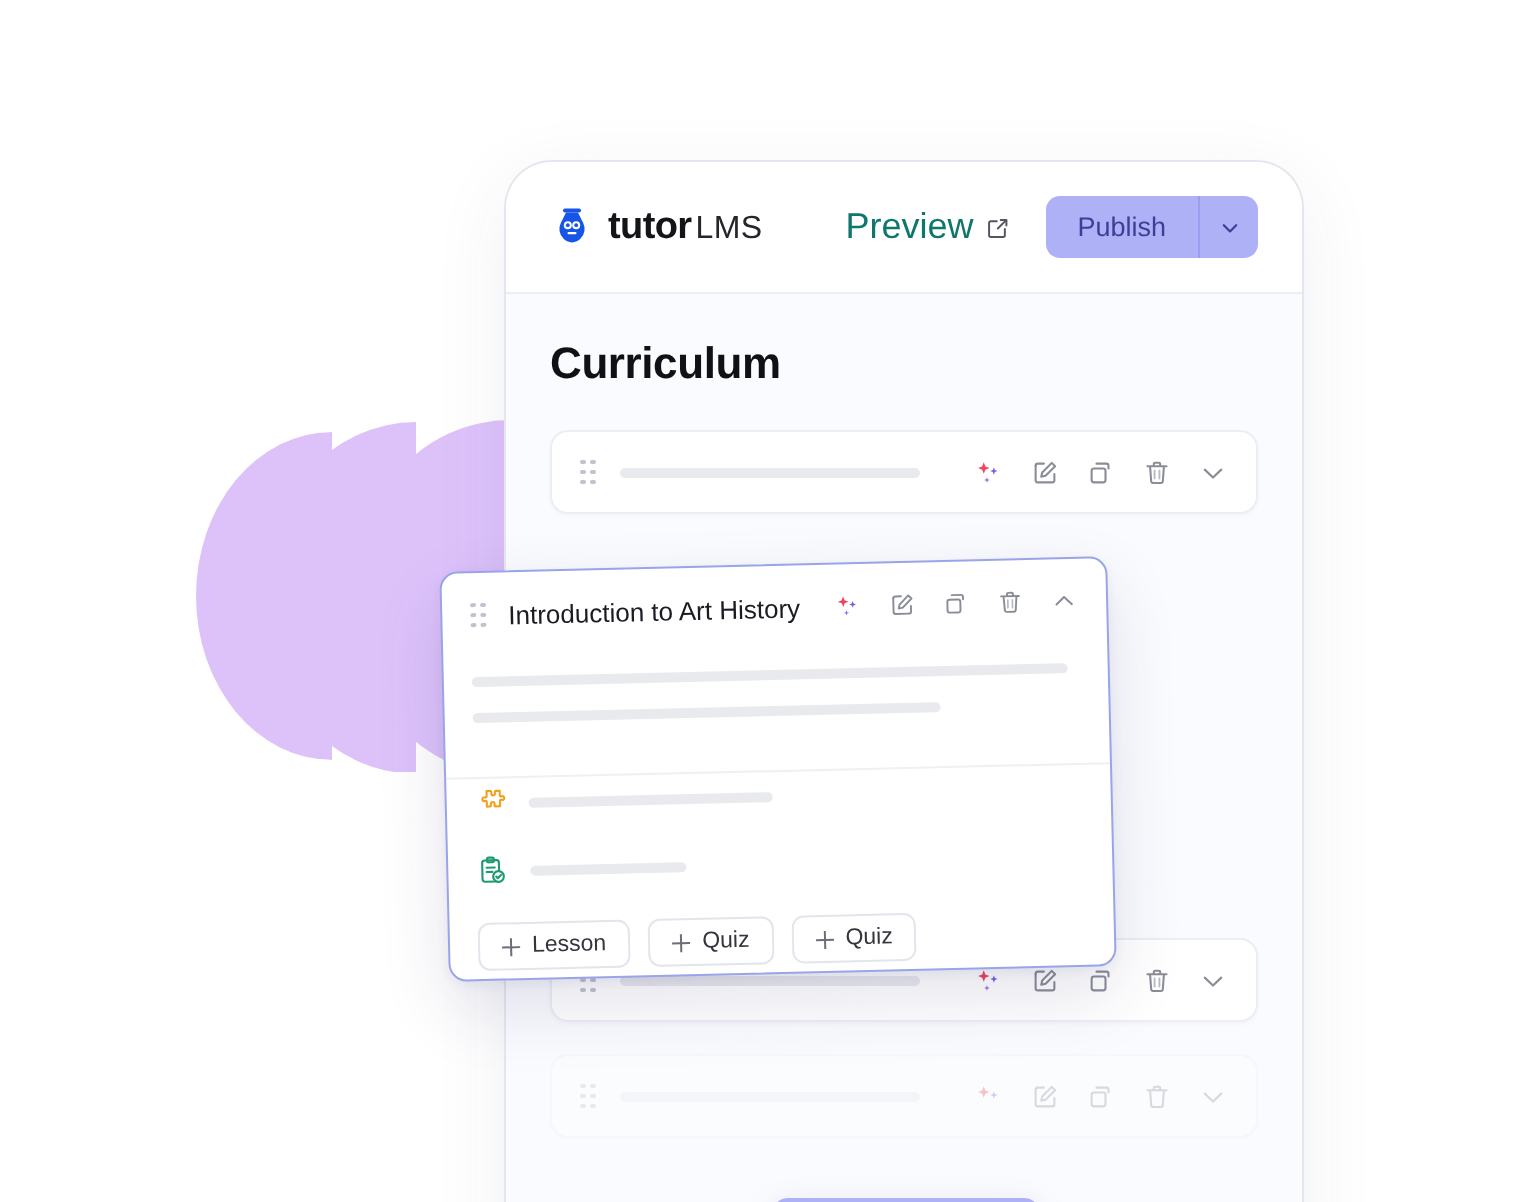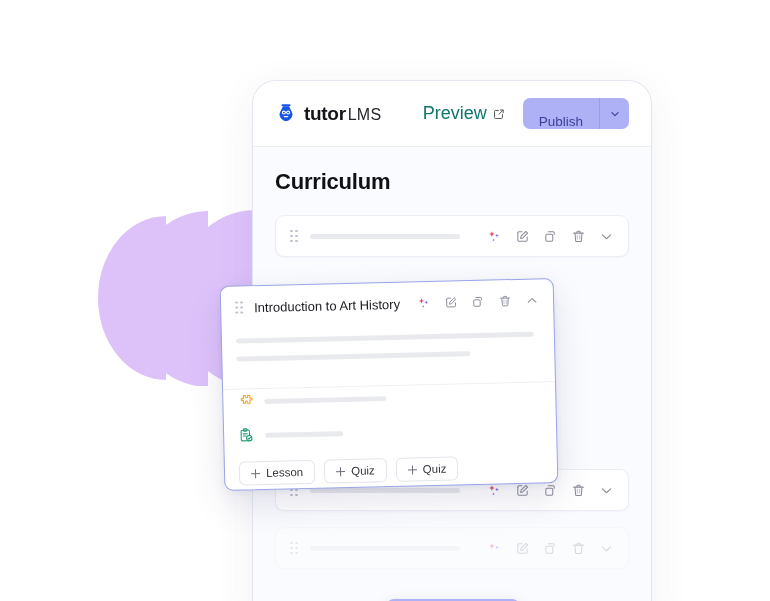--- a/index.html
+++ b/index.html
@@ -113,21 +113,21 @@
   .publish-group {
     display: flex;
     align-items: stretch;
     background: #aeb1f5;
     border-radius: 7px;
     overflow: hidden;
     height: 31px;
   }
   .publish-btn {
     display: flex;
-    align-items: flex-end;
+    align-items: center;
     padding: 0 16px;
     font-size: 13.5px;
     color: #3c3f95;
     font-weight: 500;
     cursor: pointer;
   }
   .publish-caret {
     display: flex;
     align-items: center;
     justify-content: center;

